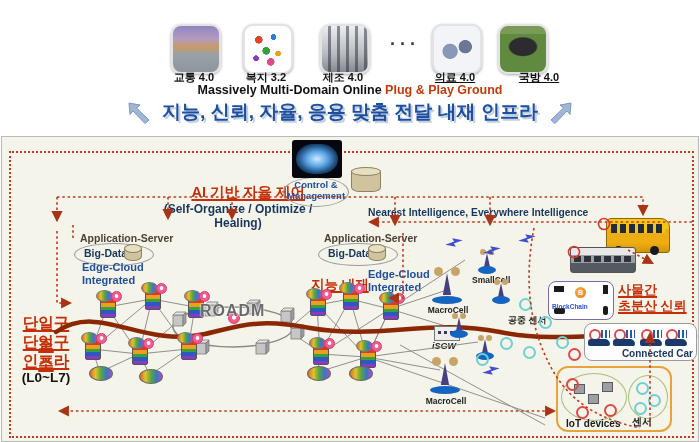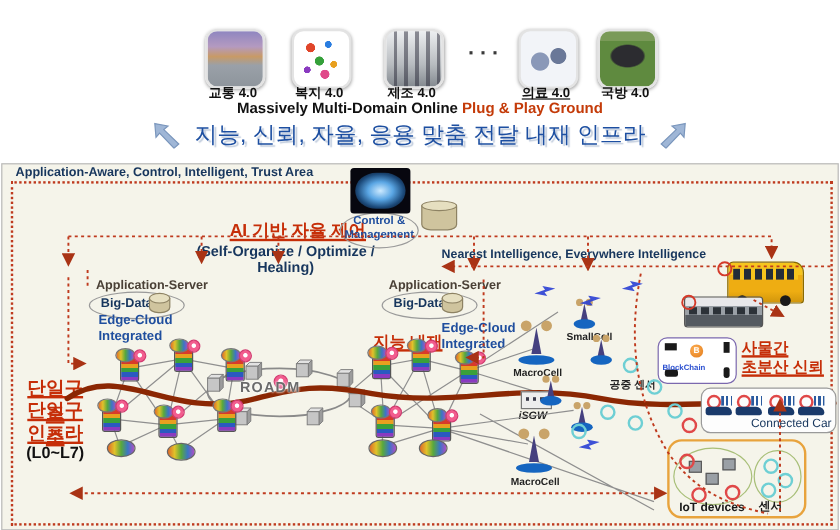--- a/index.html
+++ b/index.html
@@ -6,21 +6,21 @@
   .page{position:relative;width:700px;height:442px;background:#fff;overflow:hidden;
         font-family:"Liberation Sans",sans-serif;-webkit-font-smoothing:antialiased;}
   
   .tile{position:absolute;top:24px;width:46px;height:46px;border-radius:10px;border:2px solid #e3e3e3;
         box-shadow:0 1px 3px rgba(0,0,0,.35);}
   .tile-label{position:absolute;top:70px;width:62px;text-align:center;font-size:11px;font-weight:bold;color:#111;}
   .ellipsis{position:absolute;top:34px;left:390px;width:40px;font-size:18px;font-weight:bold;color:#3a3a3a;letter-spacing:4px;}
   .tagline{position:absolute;top:83px;left:0;width:700px;text-align:center;font-size:12.5px;font-weight:bold;color:#111;}
   .tagline .red{color:#c43b09;}
   .banner{position:absolute;top:99px;left:0;width:700px;display:flex;justify-content:center;align-items:center;gap:10px;}
-  .banner-text{font-size:19px;font-weight:normal;color:#1d4fa1;text-shadow:2px 2px 1px #bcc8da;}
+  .banner-text{font-size:19px;font-weight:bold;color:#1d4fa1;text-shadow:2px 2px 1px #bcc8da;}
   
   .main{position:absolute;left:1px;top:136px;width:696px;height:304px;background:#f5f4ea;border:1px solid #b9b9b9;}
   .dotted-frame{position:absolute;left:9px;top:151px;width:681px;height:283px;border:2px dotted #bf3a1e;}
   .t{position:absolute;font-weight:bold;}
   .navy{color:#17365d;} .blue{color:#1f4e9e;} .red{color:#c62e08;}
   .u{text-decoration:underline;text-decoration-thickness:1.5px;text-underline-offset:2px;}
   .oval{position:absolute;border:1px solid #9a9a9a;border-radius:50%;}
   .cyl{position:absolute;background:#cfc49e;border:1px solid #8d8263;border-radius:3px 3px 8px 8px/2px 2px 5px 5px;}
   .cyl::before{content:"";position:absolute;left:-1px;right:-1px;top:-4px;height:7px;border:1px solid #8d8263;
                border-radius:50%;background:#e6dfc0;}
@@ -73,61 +73,60 @@
        font-weight:bold;text-align:center;line-height:11px;background:radial-gradient(circle at 40% 35%,#ffb054,#e07818);}
   .bc-label{position:absolute;left:3px;bottom:9px;font-size:6.5px;font-weight:bold;color:#2a4fd0;}
   
   .cc-box{position:absolute;left:584px;top:323px;width:111px;height:36px;background:#fdfdfd;border:1.5px solid #9a9a9a;
        border-radius:8px;z-index:5;}
   .car{position:absolute;top:5px;width:24px;height:18px;
        background:repeating-linear-gradient(90deg,#2a5a9f 0 2px,transparent 2px 4px);
        background-size:9px 8px;background-position:13px 1px;background-repeat:no-repeat;}
   .car::before{content:"";position:absolute;left:1px;top:0;width:8px;height:8px;border-radius:50%;border:2px solid #e04848;}
   .car::after{content:"";position:absolute;left:0;bottom:1px;width:22px;height:7px;border-radius:3px 5px 2px 2px;background:#1a3a6b;}
-  .cc-label{position:absolute;right:3px;bottom:1px;font-size:10px;font-weight:normal;color:#17365d;}
+  .cc-label{position:absolute;right:3px;bottom:1px;font-size:10px;font-weight:bold;color:#17365d;}
   
   .iot-box{position:absolute;left:556px;top:366px;width:112px;height:62px;border:2px solid #e8a33d;border-radius:12px;z-index:5;}
   .g-oval{position:absolute;border:1.5px solid #a8bf78;border-radius:50%;}
   .iot-label{position:absolute;font-size:10px;font-weight:bold;color:#1a1a1a;bottom:1px;margin-top:29px;}
   svg.layer{position:absolute;left:0;top:0;z-index:3;pointer-events:none;}
   svg.layer.top{z-index:6;}
 </style>
 </head>
 <body>
 
 <div class="page">
 
   <div class="tile" style="left:171px;background:linear-gradient(180deg,#8f86c0 0%,#b49ac0 28%,#c89a66 46%,#9aa0a8 62%,#8e959c 100%);"></div>
   <div class="tile" style="left:243px;background:#fff;background-image:radial-gradient(circle 4px at 30% 30%,#e0452a 90%,transparent),radial-gradient(circle 3px at 62% 24%,#2a7de0 90%,transparent),radial-gradient(circle 4px at 46% 54%,#35a03a 90%,transparent),radial-gradient(circle 3px at 72% 60%,#e8a01f 90%,transparent),radial-gradient(circle 3px at 24% 70%,#8a3ac0 90%,transparent),radial-gradient(circle 4px at 56% 78%,#e04a8a 90%,transparent);"></div>
   <div class="tile" style="left:320px;background:linear-gradient(180deg,#eceef0,#b8bcc0 60%,#848a90);background-image:repeating-linear-gradient(90deg,transparent 0 6px,rgba(40,40,55,.5) 6px 9px),linear-gradient(180deg,#eceef0,#b8bcc0 60%,#848a90);"></div>
   <div class="tile" style="left:432px;background:#f2f4f8;background-image:radial-gradient(circle 8px at 35% 55%,#8a98b8 90%,transparent),radial-gradient(circle 7px at 68% 45%,#6a7898 90%,transparent);"></div>
   <div class="tile" style="left:498px;background:linear-gradient(180deg,#7a9a58 0 18%,#5f8a3f 18% 100%);background-image:radial-gradient(ellipse 15px 10px at 50% 45%,#2c2c30 88%,transparent),linear-gradient(180deg,#7a9a58 0 18%,#5f8a3f 18% 100%);"></div>
   <div class="ellipsis">···</div>
 
   <div class="tile-label" style="left:163px;">교통 4.0</div>
-  <div class="tile-label" style="left:235px;">복지 4.0</div>
+  <div class="tile-label" style="left:235px;">복지 3.2</div>
   <div class="tile-label" style="left:312px;">제조 4.0</div>
   <div class="tile-label" style="left:424px;text-decoration:underline;">의료 4.0</div>
-  <div class="tile-label" style="left:490px;">국방 4.0</div>
+  <div class="tile-label" style="left:508px;text-decoration:underline;">국방 4.0</div>
 
   <div class="tagline"><span>Massively Multi-Domain Online </span><span class="red">Plug &amp; Play Ground</span></div>
 
   <div class="banner">
     <svg width="26" height="24">
         <path d="M3,3 L14,5 L10.5,8 L23,20 L19,23.5 L7,11 L4,14.5 Z" fill="#9fb6d6" stroke="#7a96bc" stroke-width="1"></path>
       </svg>
     <span class="banner-text">지능, 신뢰, 자율, 응용 맞춤 전달 내재 인프라</span>
     <svg width="26" height="24" style="transform:scaleX(-1);">
         <path d="M3,3 L14,5 L10.5,8 L23,20 L19,23.5 L7,11 L4,14.5 Z" fill="#9fb6d6" stroke="#7a96bc" stroke-width="1"></path>
       </svg>
   </div>
 
   <div class="main"></div>
   <div class="dotted-frame"></div>
-  <div class="t navy" style="left:13px;top:138px;font-size:10.5px;">Application-Aware, Control, Intelligent, Trust Area</div>
 
   <svg class="layer" width="700" height="442" viewBox="0 0 700 442">
     <defs>
       <g id="cube">
         <rect x="0" y="3" width="10" height="11" fill="#c6c6c6" stroke="#7d7d7d" stroke-width="0.8"></rect>
         <polygon points="0,3 3,0 13,0 10,3" fill="#e2e2e2" stroke="#7d7d7d" stroke-width="0.8"></polygon>
         <polygon points="10,3 13,0 13,11 10,14" fill="#9c9c9c" stroke="#7d7d7d" stroke-width="0.8"></polygon>
       </g>
     </defs>
     <g stroke="#8f8f8f" stroke-width="1">
@@ -184,21 +183,21 @@
   <div class="t navy" style="left:328px;top:247px;font-size:10.5px;">Big-Data</div>
   <div class="cyl" style="left:368px;top:247px;width:16px;height:12px;"></div>
   <div class="t red u" style="left:311px;top:276px;font-size:13.5px;">지능 내재</div>
   <div class="t blue" style="left:368px;top:268px;width:64px;font-size:11px;line-height:13px;">Edge-Cloud Integrated</div>
 
   <div class="t red u" style="left:16px;top:313px;width:60px;font-size:15.5px;text-align:center;">단일구조</div>
   <div class="t red u" style="left:16px;top:332px;width:60px;font-size:15.5px;text-align:center;">단일구조</div>
   <div class="t red u" style="left:16px;top:351px;width:60px;font-size:15.5px;text-align:center;">인프라</div>
   <div class="t" style="left:16px;top:370px;width:60px;font-size:13.5px;text-align:center;color:#111;">(L0~L7)</div>
 
-  <div class="t" style="left:200px;top:316px;font-size:12px;color:#6a6a6a;letter-spacing:1px;z-index:5;text-shadow:0 0 2px #fff,0 0 2px #fff;">ROADM</div>
+  <div class="t" style="left:200px;top:302px;font-size:16px;color:#6a6a6a;letter-spacing:1px;z-index:5;text-shadow:0 0 2px #fff,0 0 2px #fff;">ROADM</div>
 
   <div class="cell macro" style="left:432px;top:272px;width:30px;height:32px;">
       <span class="mast"></span>
       <span class="base"></span>
     </div>
   <div class="t" style="left:424px;top:305px;width:48px;font-size:8.5px;text-align:center;color:#222;">MacroCell</div>
   <div class="isgw"></div>
   <div class="t" style="left:432px;top:341px;font-size:9px;font-style:italic;color:#222;">iSGW</div>
   <div class="cell" style="left:478px;top:252px;width:18px;height:22px;">
       <span class="mast"></span>

